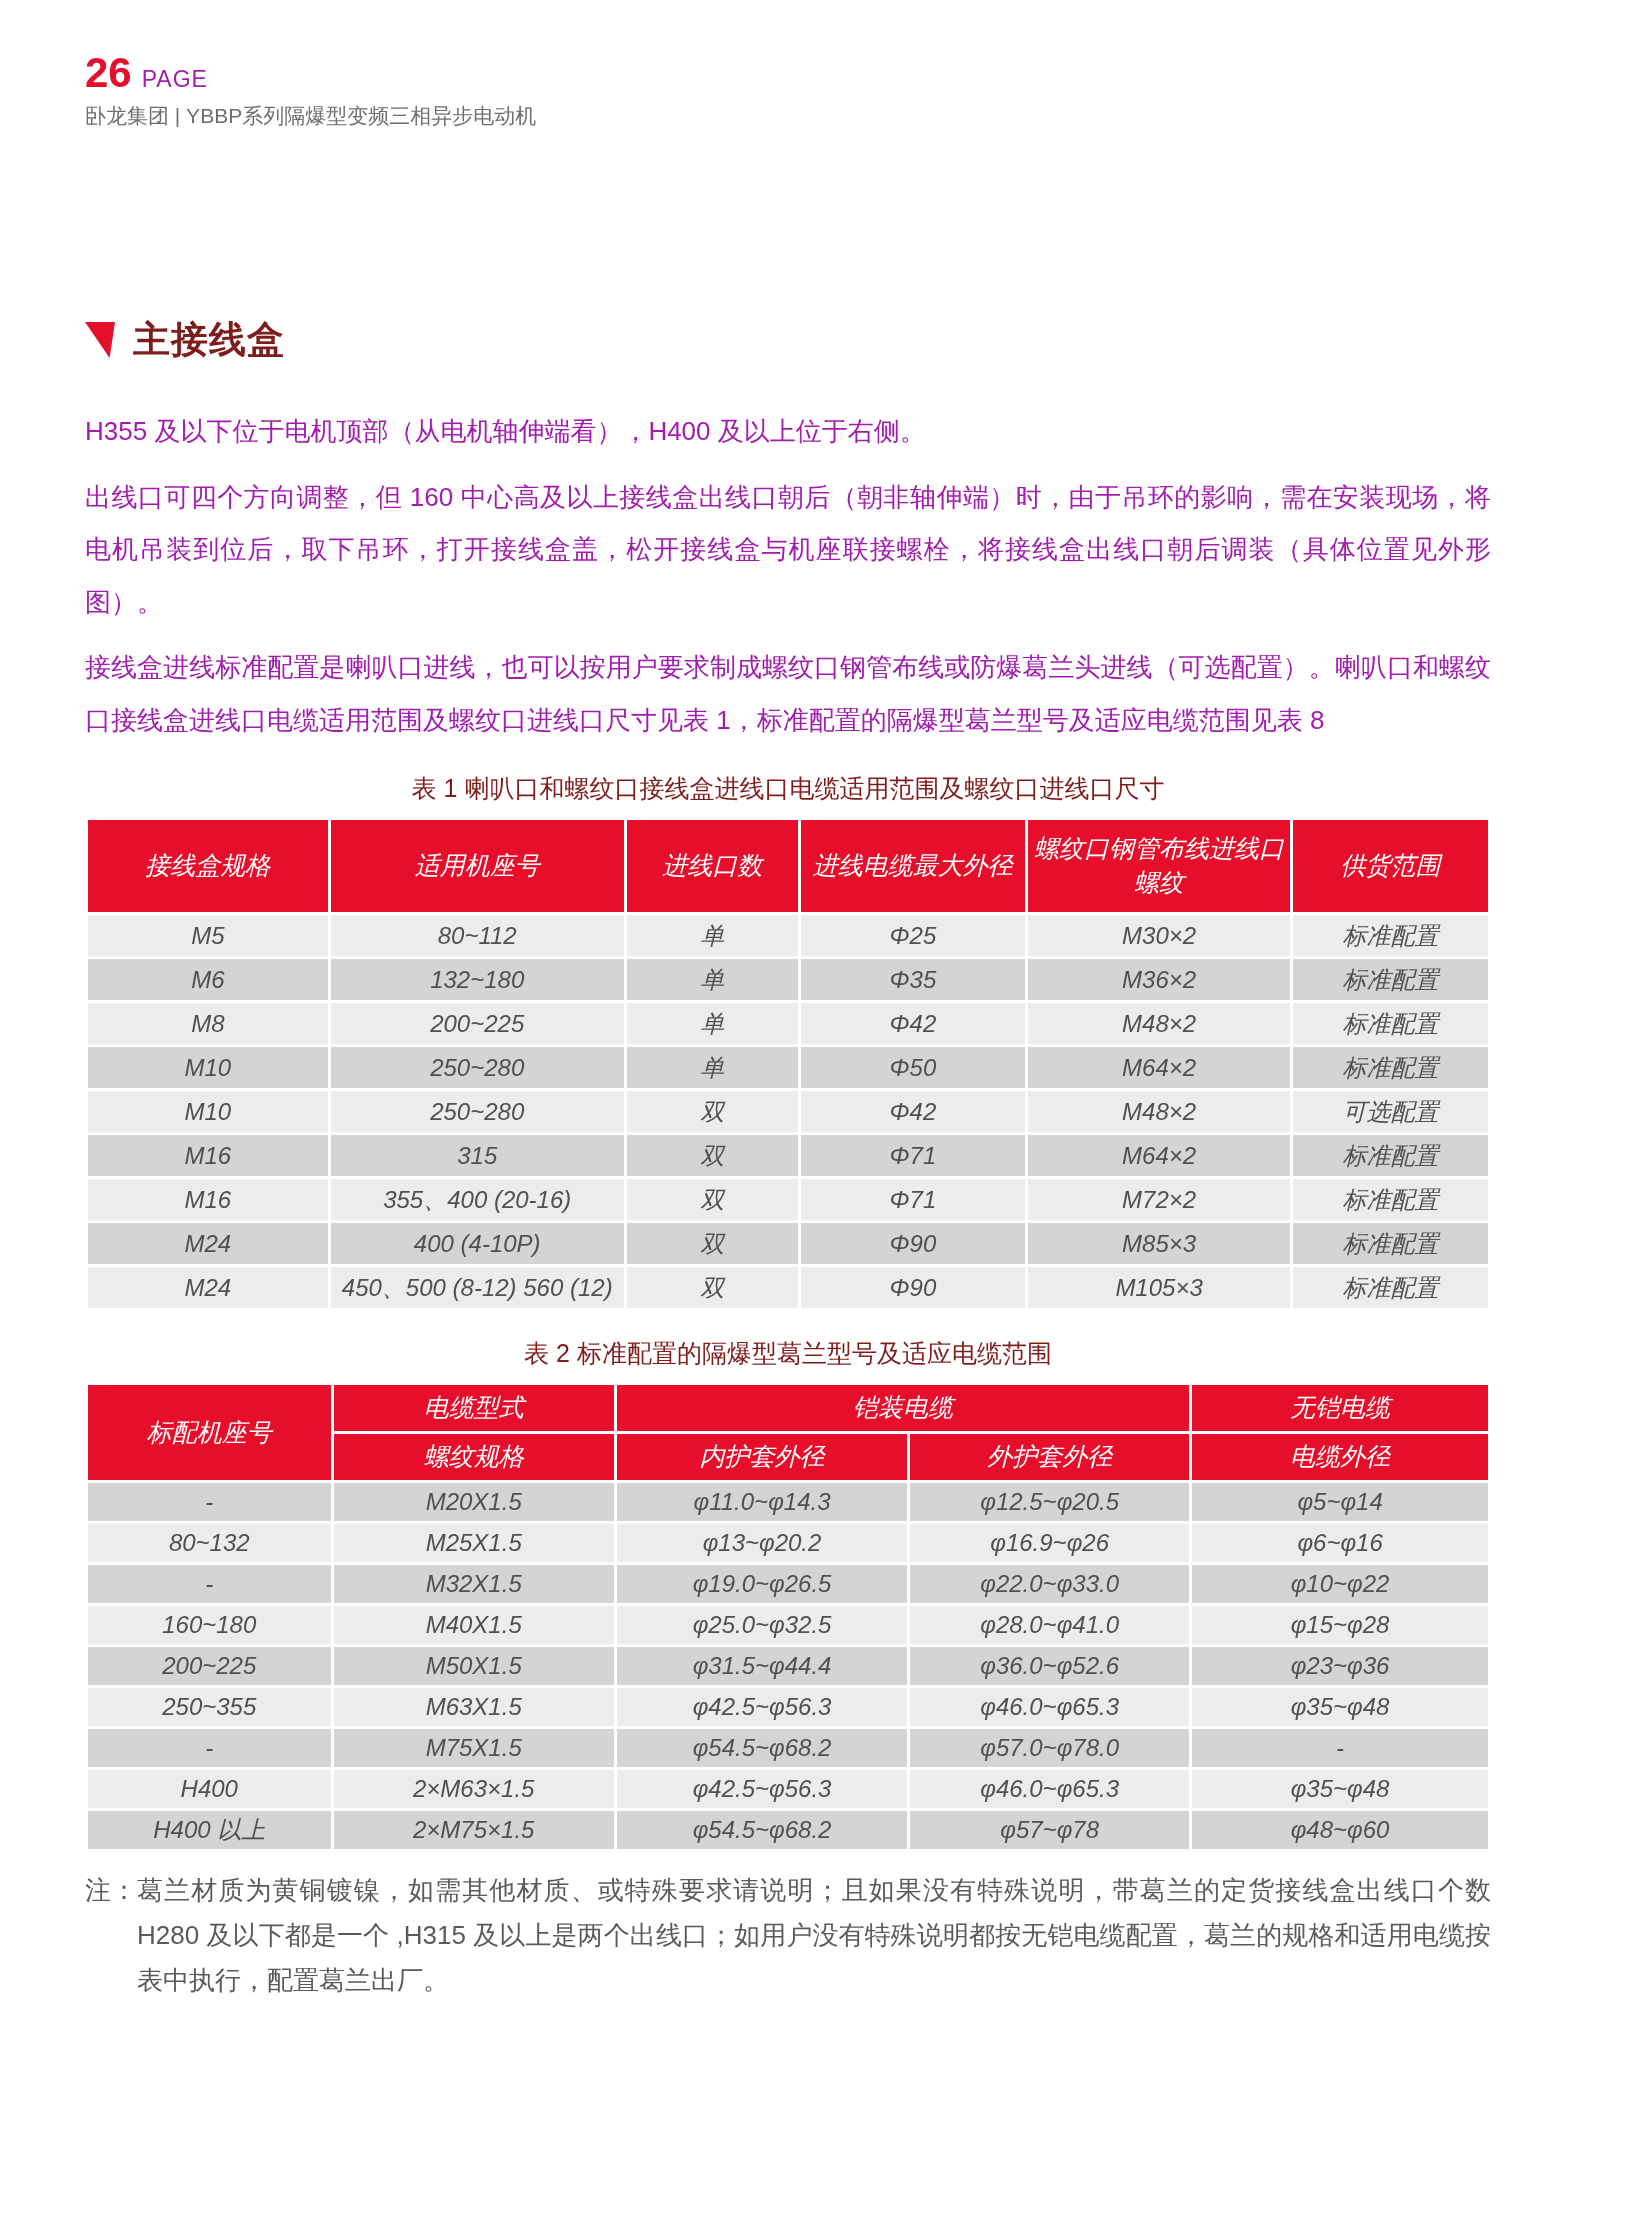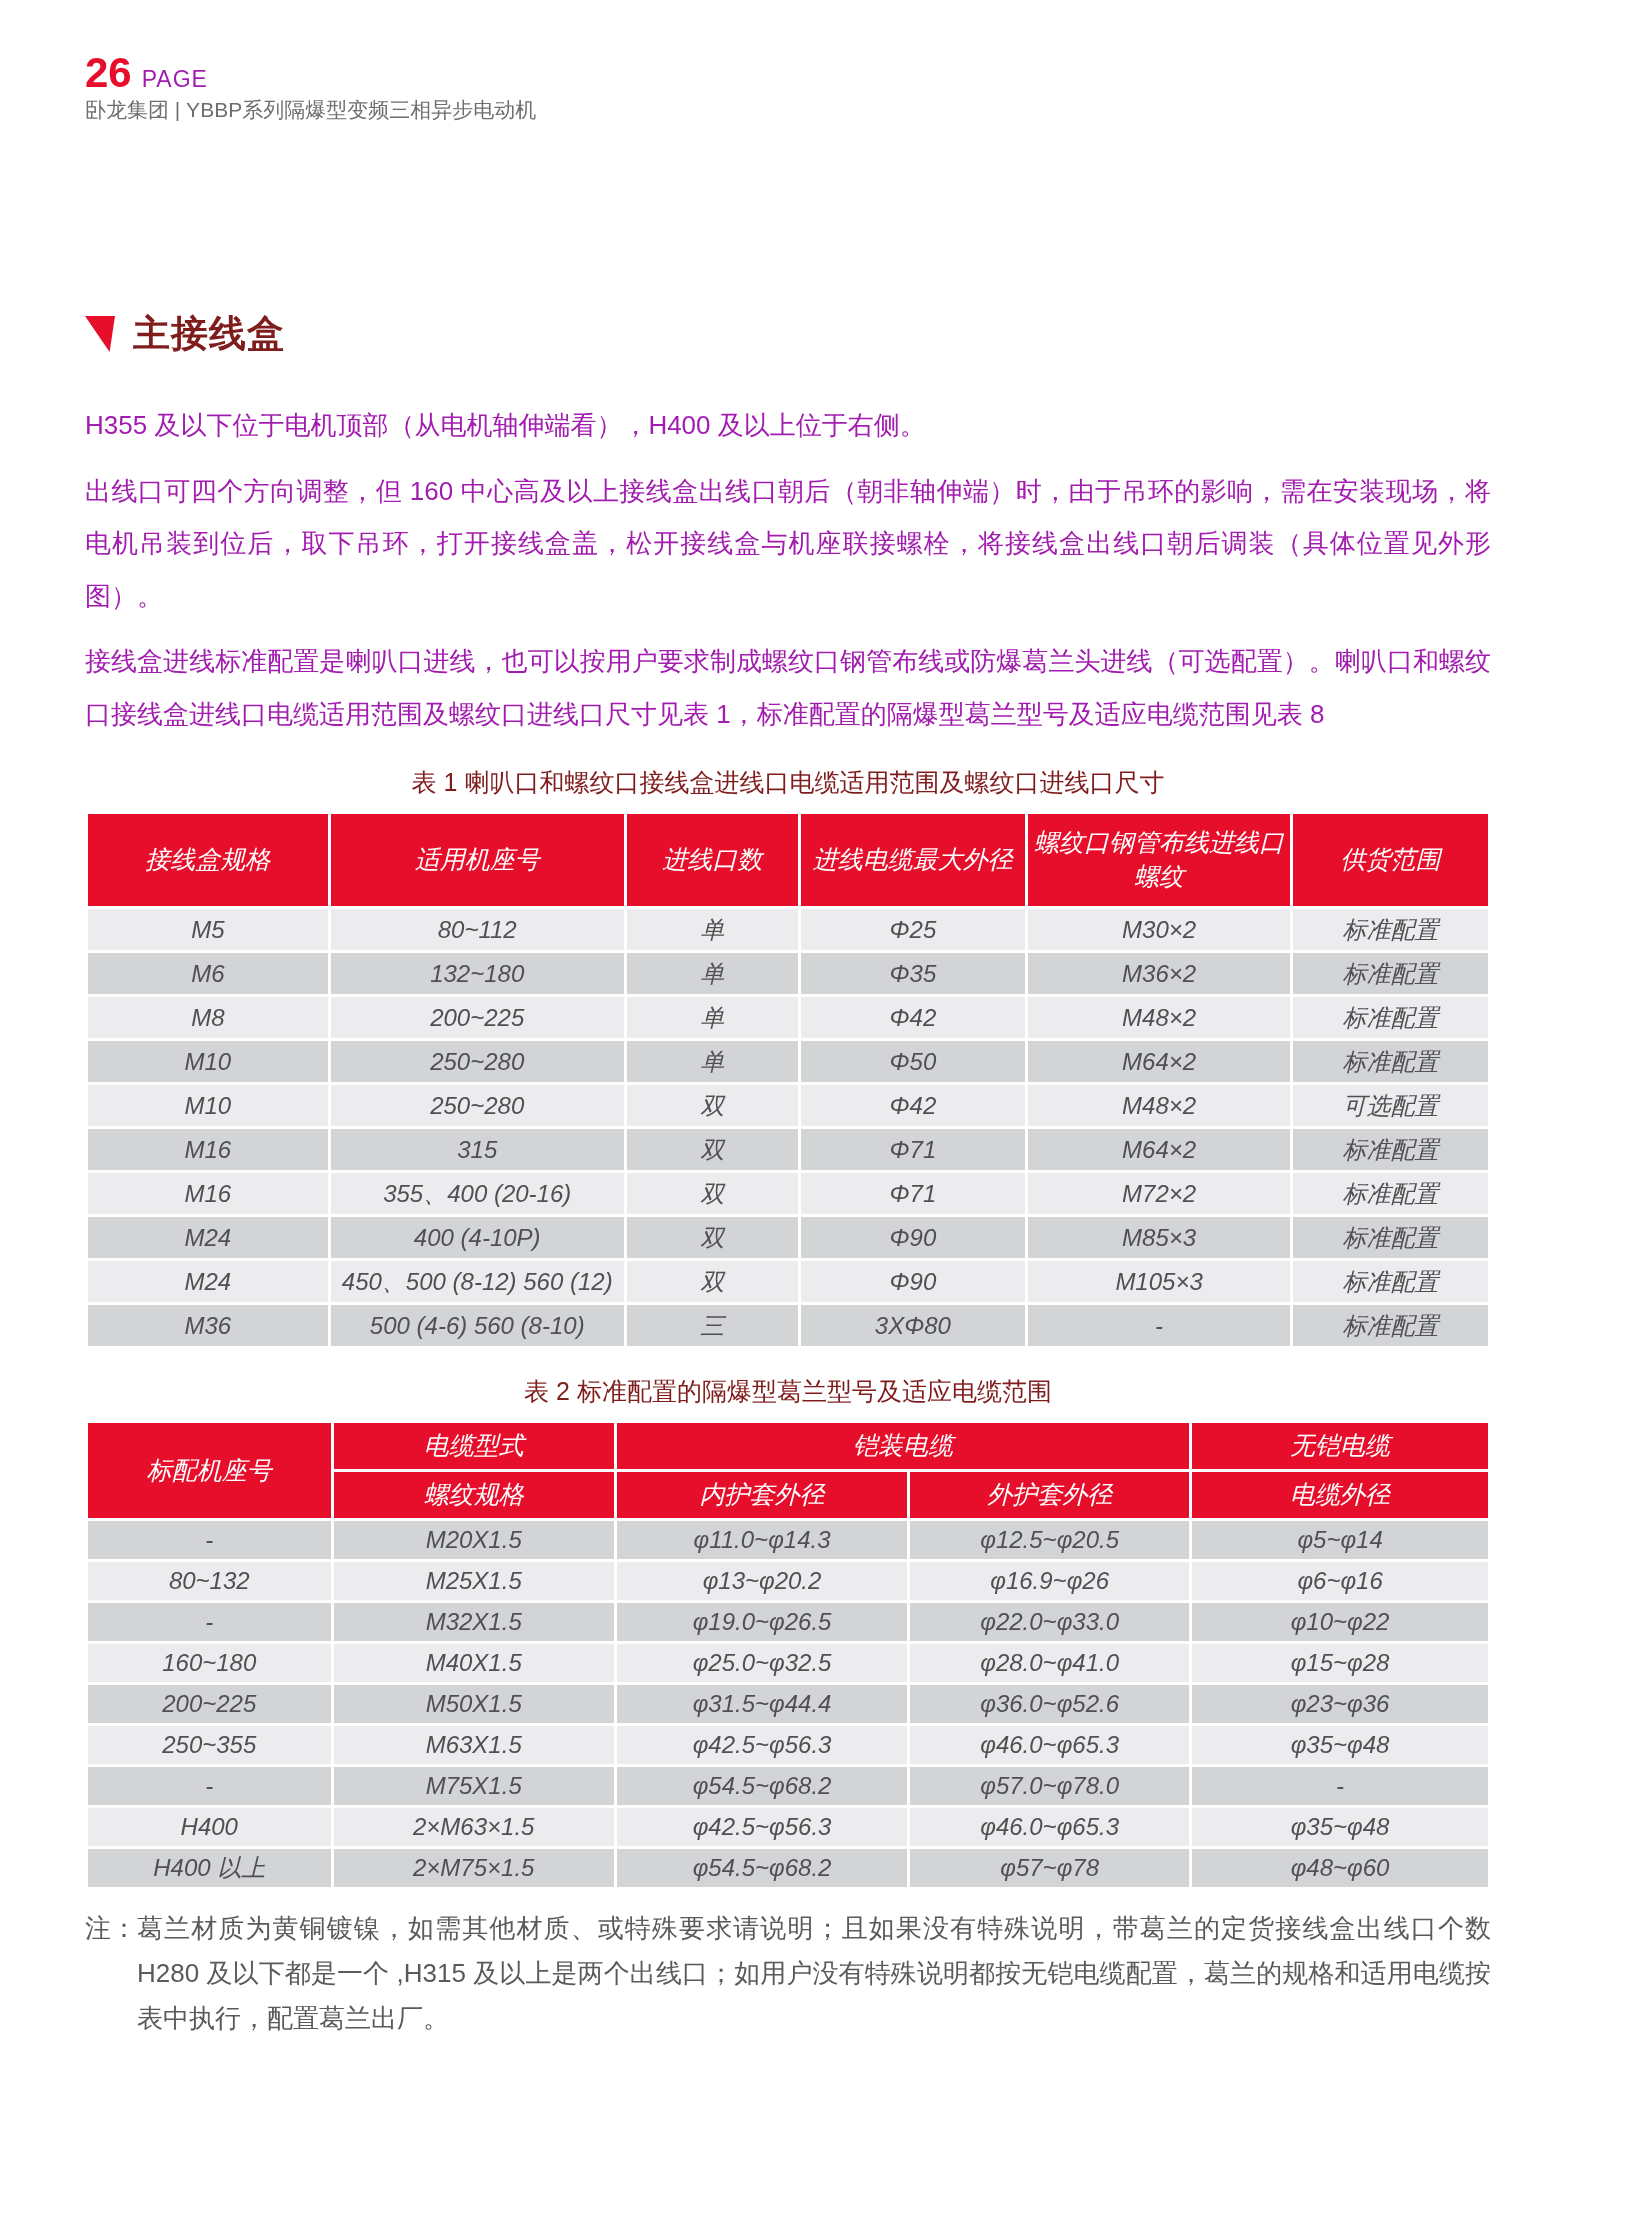--- a/index.html
+++ b/index.html
@@ -14,21 +14,21 @@
     box-sizing:border-box;
     width:1570px;height:2233px;
     padding:52px 79px 0 85px;
     position:relative;
   }
   
   .page-header{margin-bottom:0;}
   .pageno-line{display:flex;align-items:baseline;gap:10px;}
   .pageno{color:#e60e2b;font-size:42px;font-weight:bold;line-height:1;}
   .pageno-label{color:#a21caf;font-size:23px;letter-spacing:1px;}
-  .doc-subtitle{margin-top:2px;font-size:21px;color:#6d6e71;}
+  .doc-subtitle{margin-top:8px;font-size:21px;color:#6d6e71;}
   
   .section-heading{margin-top:185px;display:flex;align-items:center;gap:18px;}
   .tri{
     width:30px;height:36px;background:#e60e2b;display:inline-block;
     clip-path:polygon(0 0,100% 0,82% 100%);
   }
   .section-title{font-size:37px;font-weight:bold;color:#7f1d1d;letter-spacing:1px;}
   
   .body-text{margin-top:40px;}
   .body-text p{
@@ -177,28 +177,20 @@
         <td>标准配置</td>
       </tr>
       <tr>
         <td>M24</td>
         <td>450、500 (8-12) 560 (12)</td>
         <td>双</td>
         <td>Φ90</td>
         <td>M105×3</td>
         <td>标准配置</td>
       </tr>
-      <tr>
-        <td>M36</td>
-        <td>500 (4-6) 560 (8-10)</td>
-        <td>三</td>
-        <td>3XΦ80</td>
-        <td>-</td>
-        <td>标准配置</td>
-      </tr>
     </tbody>
   </table>
 
   <div class="tbl-caption">表 2 标准配置的隔爆型葛兰型号及适应电缆范围</div>
   <table class="t2">
     <colgroup>
       <col style="width:17.5%">
         <col style="width:20.2%">
         <col style="width:20.9%">
       <col style="width:20.1%">

